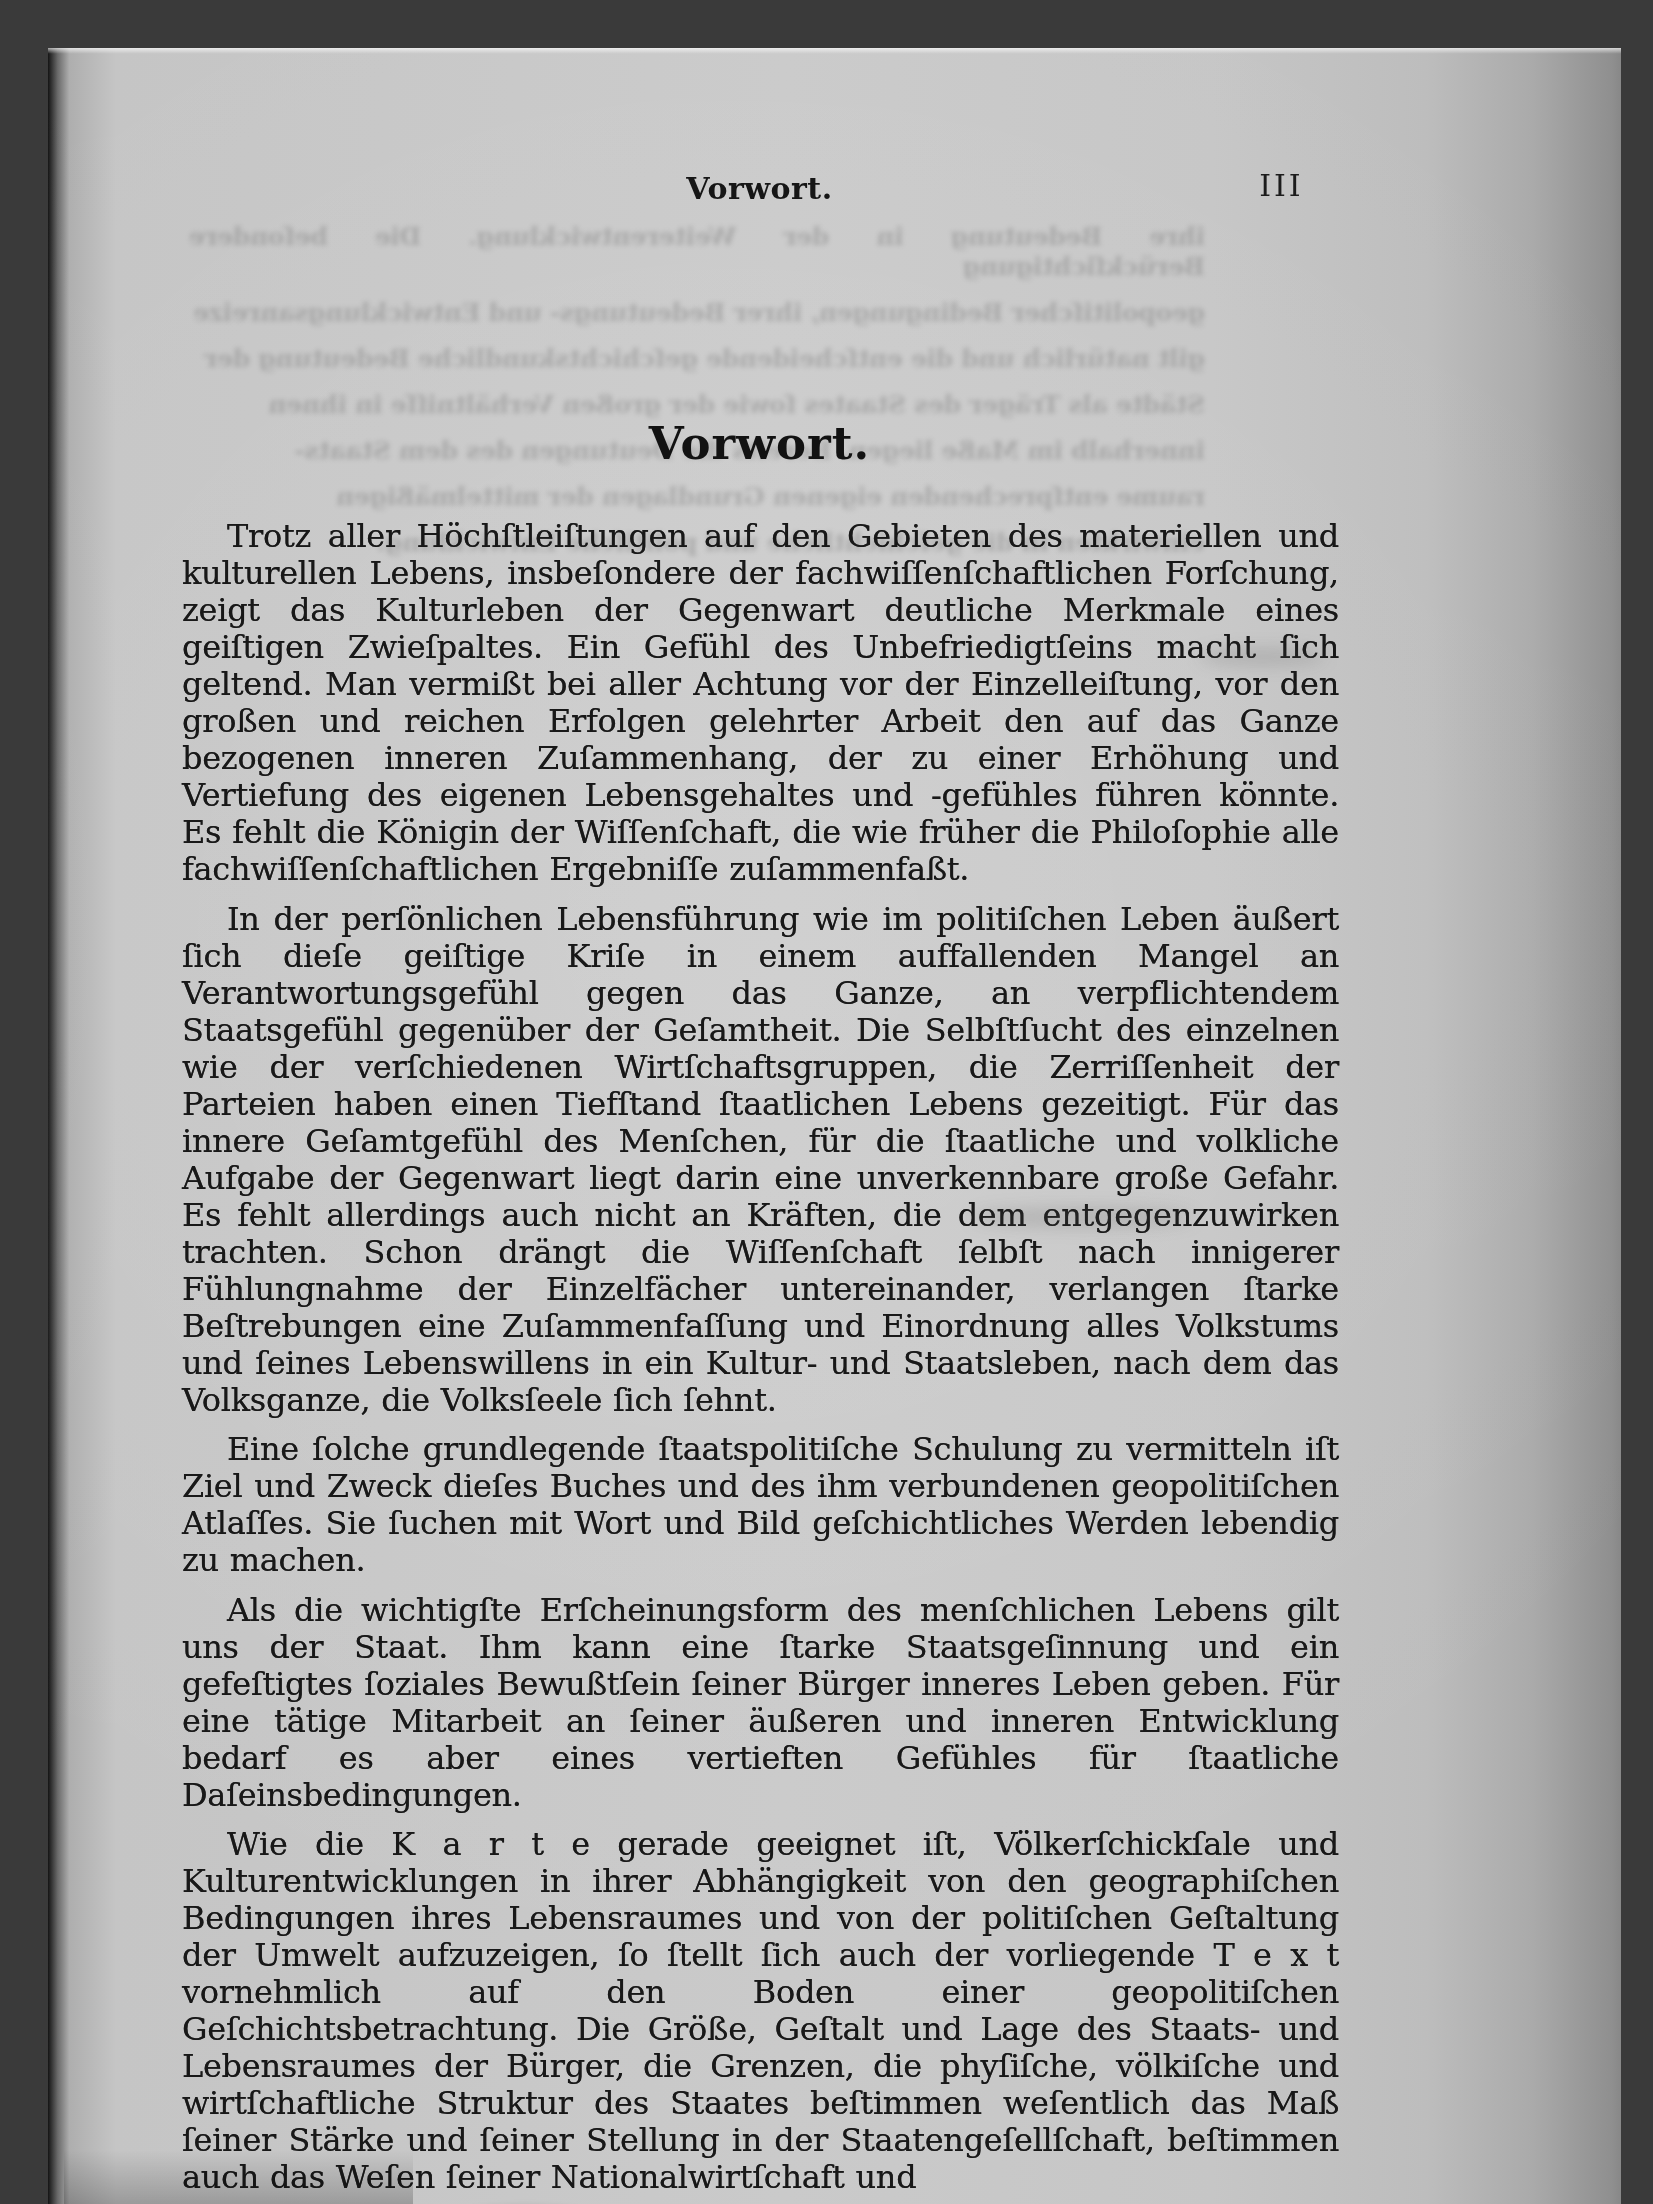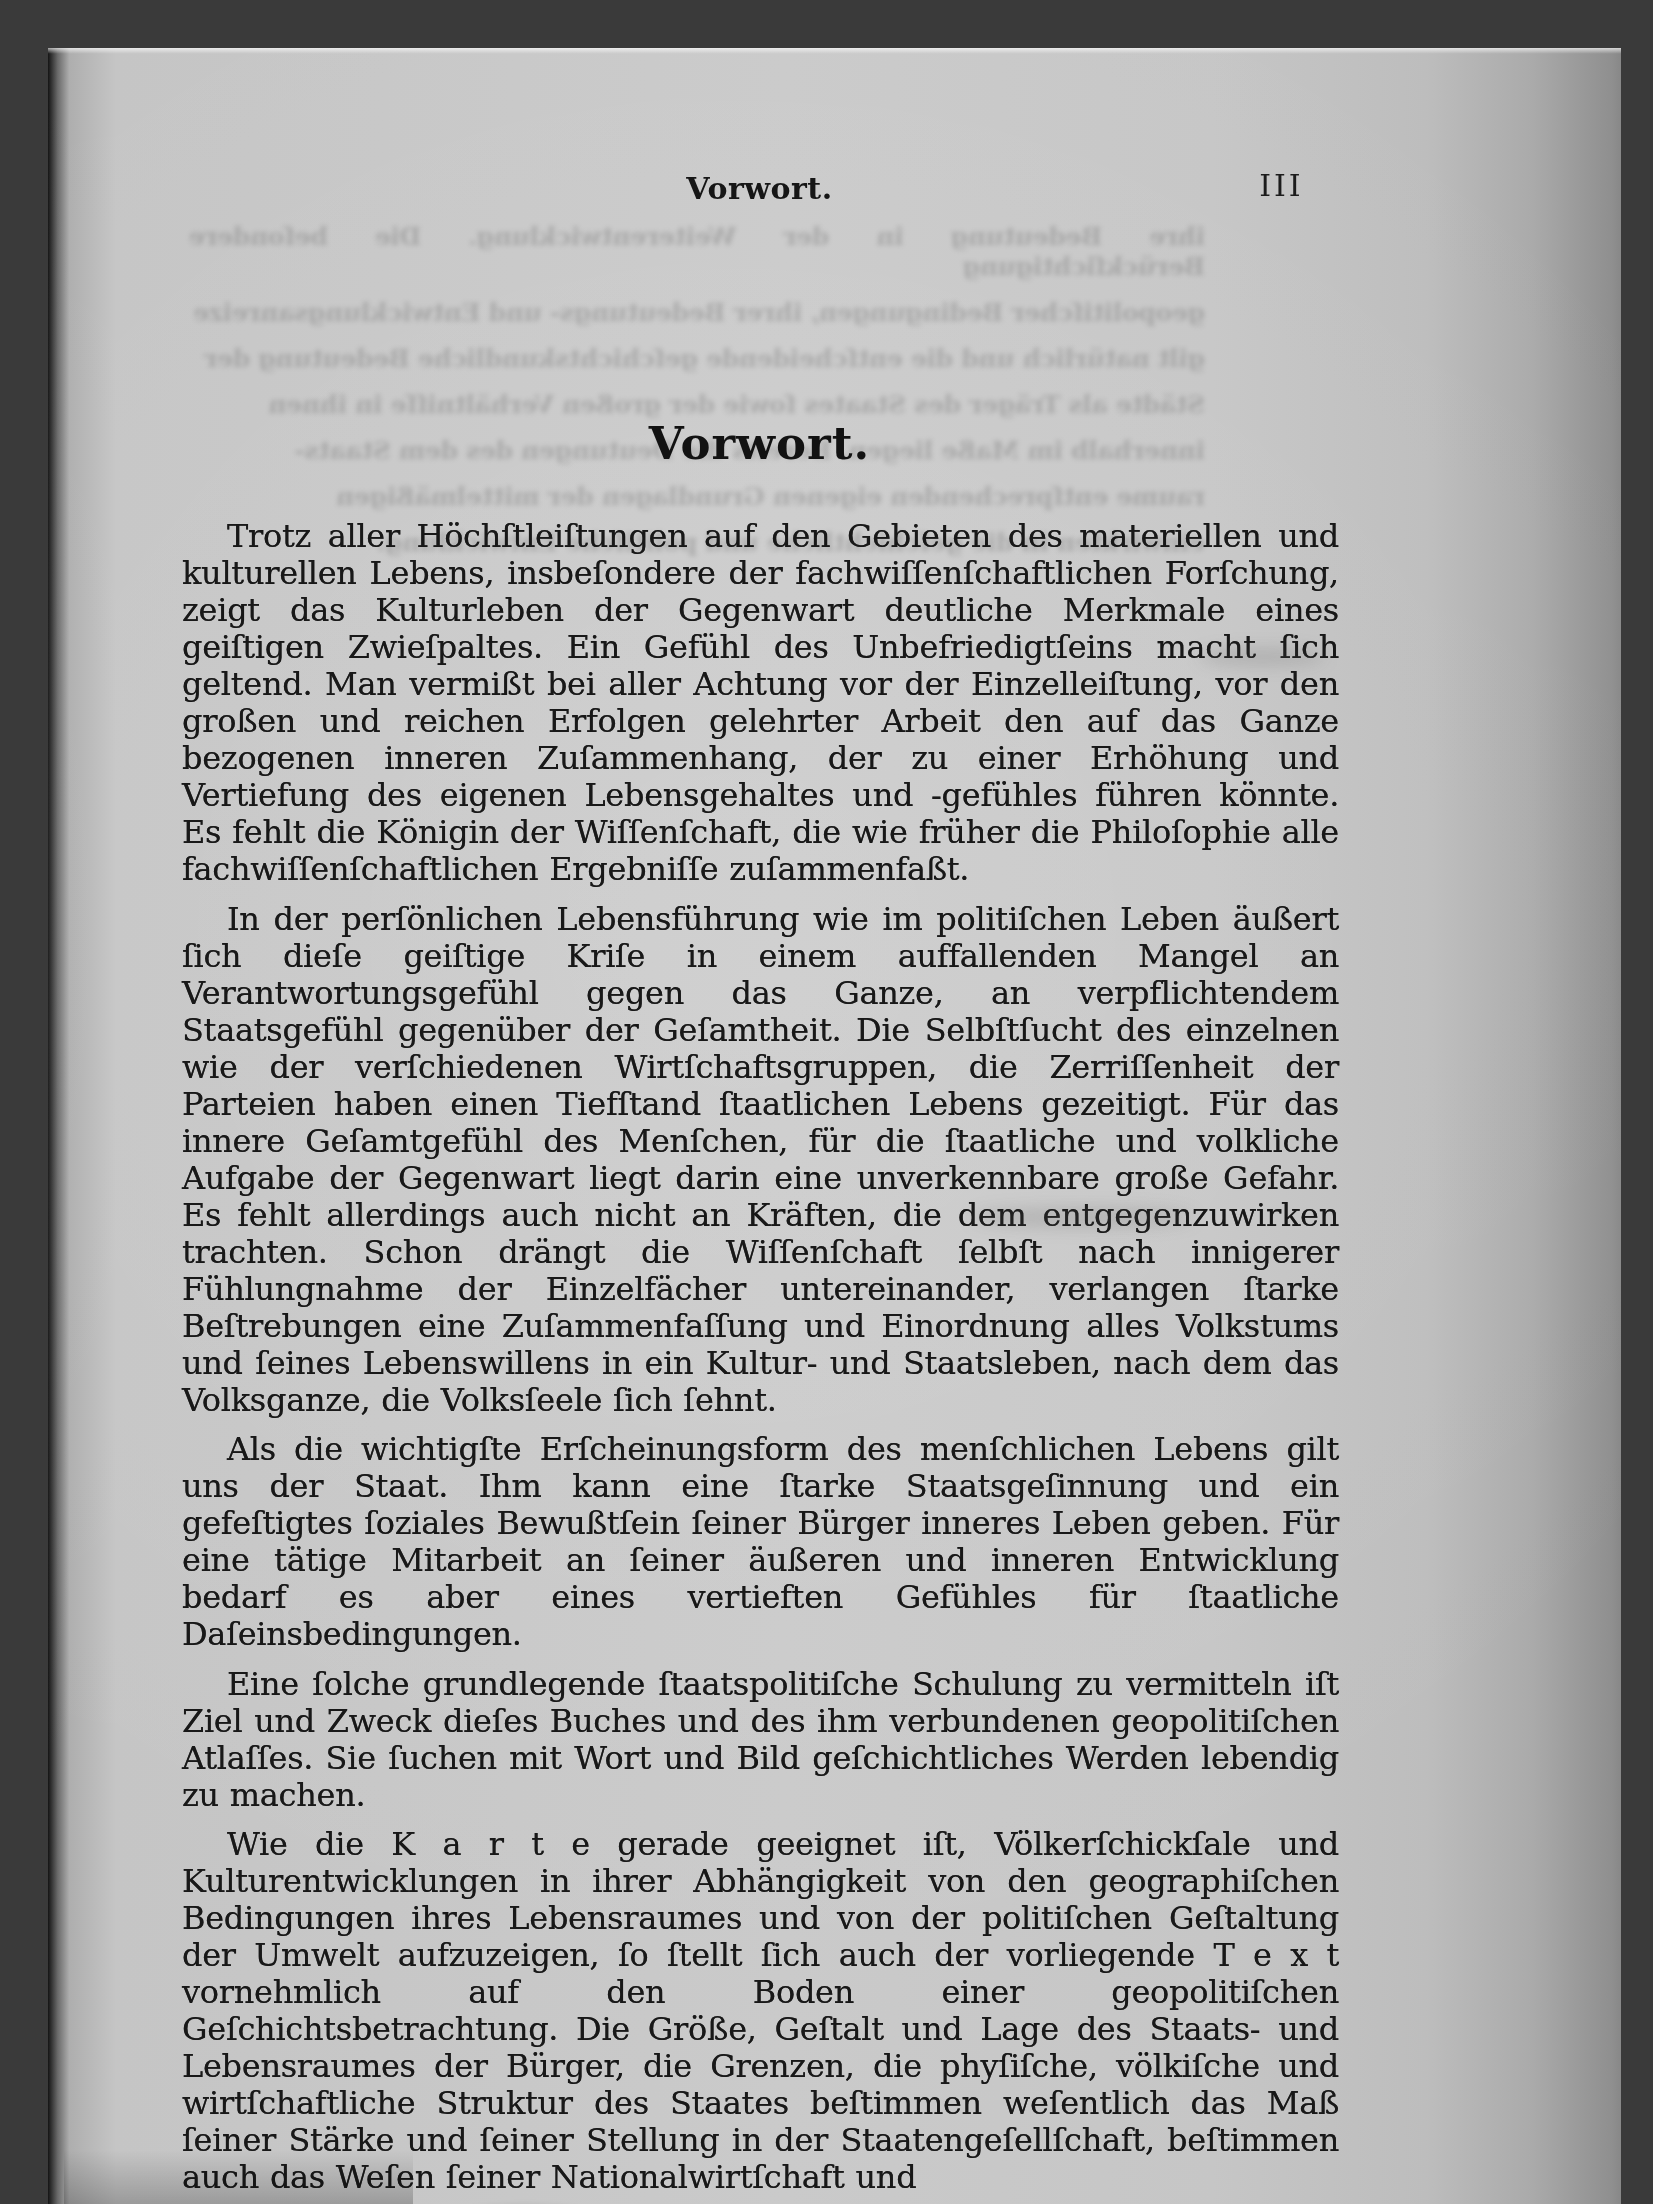--- a/index.html
+++ b/index.html
@@ -147,22 +147,22 @@
   <div class="running-header">
     <span class="rh-title">Vorwort.</span>
     <span class="rh-page">III</span>
   </div>
 
   <h1 class="title">Vorwort.</h1>
 
   <div class="body">
     <p>Trotz aller Höchſtleiſtungen auf den Gebieten des materiellen und kulturellen Lebens, insbeſondere der fachwiſſenſchaftlichen Forſchung, zeigt das Kulturleben der Gegenwart deutliche Merkmale eines geiſtigen Zwieſpaltes. Ein Gefühl des Unbefriedigtſeins macht ſich geltend. Man vermißt bei aller Achtung vor der Einzelleiſtung, vor den großen und reichen Erfolgen gelehrter Arbeit den auf das Ganze bezogenen inneren Zuſammenhang, der zu einer Erhöhung und Vertiefung des eigenen Lebensgehaltes und -gefühles führen könnte. Es fehlt die Königin der Wiſſenſchaft, die wie früher die Philoſophie alle fachwiſſenſchaftlichen Ergebniſſe zuſammenfaßt.</p>
     <p>In der perſönlichen Lebensführung wie im politiſchen Leben äußert ſich dieſe geiſtige Kriſe in einem auffallenden Mangel an Verantwortungsgefühl gegen das Ganze, an verpflichtendem Staatsgefühl gegenüber der Geſamtheit. Die Selbſtſucht des einzelnen wie der verſchiedenen Wirtſchaftsgruppen, die Zerriſſenheit der Parteien haben einen Tiefſtand ſtaatlichen Lebens gezeitigt. Für das innere Geſamtgefühl des Menſchen, für die ſtaatliche und volkliche Aufgabe der Gegenwart liegt darin eine unverkennbare große Gefahr. Es fehlt allerdings auch nicht an Kräften, die dem entgegenzuwirken trachten. Schon drängt die Wiſſenſchaft ſelbſt nach innigerer Fühlungnahme der Einzelfächer untereinander, verlangen ſtarke Beſtrebungen eine Zuſammenfaſſung und Einordnung alles Volkstums und ſeines Lebenswillens in ein Kultur- und Staatsleben, nach dem das Volksganze, die Volksſeele ſich ſehnt.</p>
+    <p>Eine ſolche grundlegende ſtaatspolitiſche Schulung zu vermitteln iſt Ziel und Zweck dieſes Buches und des ihm verbundenen geopolitiſchen Atlaſſes. Sie ſuchen mit Wort und Bild geſchichtliches Werden lebendig zu machen.</p>
     <p>Als die wichtigſte Erſcheinungsform des menſchlichen Lebens gilt uns der Staat. Ihm kann eine ſtarke Staatsgeſinnung und ein gefeſtigtes ſoziales Bewußtſein ſeiner Bürger inneres Leben geben. Für eine tätige Mitarbeit an ſeiner äußeren und inneren Entwicklung bedarf es aber eines vertieften Gefühles für ſtaatliche Daſeinsbedingungen.</p>
-    <p>Eine ſolche grundlegende ſtaatspolitiſche Schulung zu vermitteln iſt Ziel und Zweck dieſes Buches und des ihm verbundenen geopolitiſchen Atlaſſes. Sie ſuchen mit Wort und Bild geſchichtliches Werden lebendig zu machen.</p>
     <p>Wie die K a r t e gerade geeignet iſt, Völkerſchickſale und Kulturentwicklungen in ihrer Abhängigkeit von den geographiſchen Bedingungen ihres Lebensraumes und von der politiſchen Geſtaltung der Umwelt aufzuzeigen, ſo ſtellt ſich auch der vorliegende T e x t vornehmlich auf den Boden einer geopolitiſchen Geſchichtsbetrachtung. Die Größe, Geſtalt und Lage des Staats- und Lebensraumes der Bürger, die Grenzen, die phyſiſche, völkiſche und wirtſchaftliche Struktur des Staates beſtimmen weſentlich das Maß ſeiner Stärke und ſeiner Stellung in der Staatengeſellſchaft, beſtimmen auch das Weſen ſeiner Nationalwirtſchaft und</p>
   </div>
 
   <div class="smudge s1"></div>
   <div class="smudge s2"></div>
   <div class="corner-shadow"></div>
   <div class="bottom-blob"></div>
 
   <div class="watermark">Antikvárium.hu</div>
 

